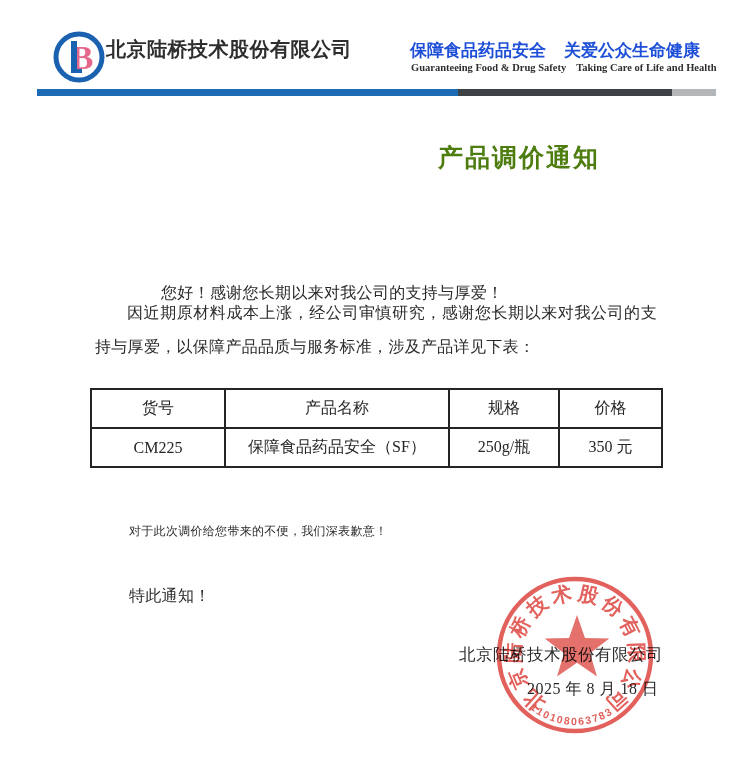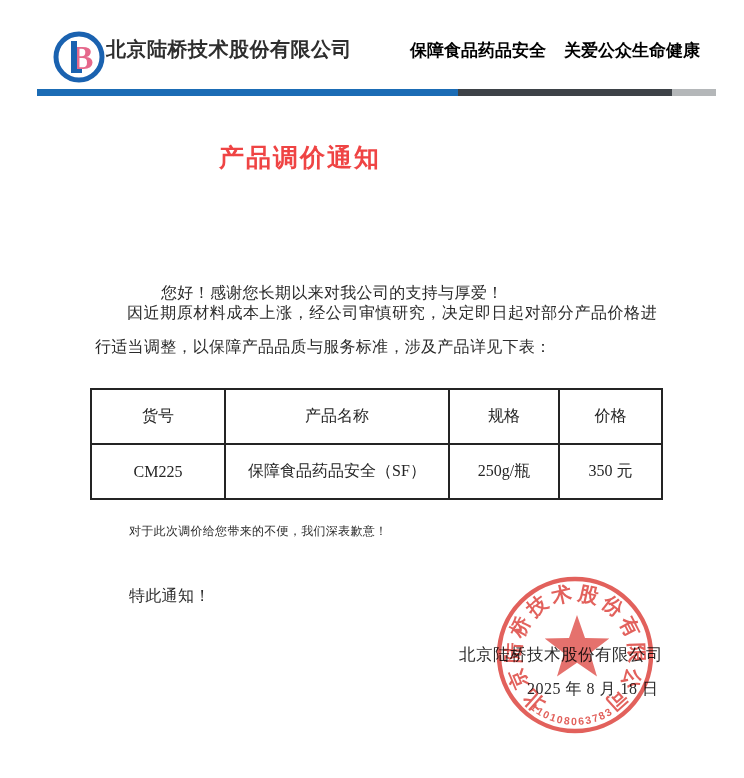--- a/index.html
+++ b/index.html
@@ -15,58 +15,58 @@
   .company-cn{
     position:absolute;left:106px;top:36px;font-size:20px;font-weight:700;
     letter-spacing:0.5px;color:#2e2e2e;white-space:nowrap;
   }
   .company-en{
     position:absolute;left:107px;top:61px;font-size:11px;font-weight:700;
     letter-spacing:0.4px;color:#2e2e2e;white-space:nowrap;
   }
   .slogan-cn{
     position:absolute;left:410px;top:39px;font-size:17px;font-weight:700;
-    color:#000000;white-space:nowrap;
+    color:#1d4ed8;white-space:nowrap;
   }
   .slogan-cn .gap{display:inline-block;width:18px;}
   .slogan-en{
     position:absolute;left:411px;top:62px;font-size:10.5px;font-weight:600;
     color:#2e2e2e;white-space:nowrap;
   }
   .slogan-en .gap{display:inline-block;width:10px;}
   .divider{
     position:absolute;left:37px;top:89px;width:679px;height:7px;
     background:linear-gradient(to right,
       #1b6cb5 0%, #1b6cb5 62%,
       #3d4247 62%, #3d4247 93.5%,
       #b4b7b9 93.5%, #b4b7b9 100%);
   }
 
   
   .doc-title{
-    position:absolute;left:0;top:141px;width:600px;text-align:center;
-    font-size:25px;font-weight:600;letter-spacing:2px;color:#ef4444;
+    position:absolute;left:0;top:141px;width:600px;text-align:right;
+    font-size:25px;font-weight:600;letter-spacing:2px;color:#4d7c0f;
   }
   .salutation{position:absolute;left:95px;top:207px;font-size:17.5px;}
   .para1{position:absolute;left:129px;top:283px;font-size:16px;letter-spacing:0.3px;margin-left:32px;}
   .para2{
     position:absolute;left:95px;top:296px;width:562px;font-size:16px;
     line-height:34px;text-indent:32px;letter-spacing:0.3px;text-align:justify;
   }
   .apology{position:absolute;left:129px;top:523px;font-size:12px;letter-spacing:0.3px;}
   .closing{position:absolute;left:129px;top:586px;font-size:16px;letter-spacing:0.3px;}
 
   
   table.price{
     position:absolute;left:90px;top:388px;border-collapse:collapse;
     font-size:16px;color:#262626;table-layout:fixed;
   }
   table.price th,table.price td{
     border:2px solid #242424;text-align:center;vertical-align:middle;
-    height:29px;padding:12px 2px;font-weight:400;overflow:hidden;white-space:nowrap;
+    height:29px;padding:4px 2px;font-weight:400;overflow:hidden;white-space:nowrap;
   }
   table.price col.c0{width:134px;}
   table.price col.c1{width:224px;}
   table.price col.c2{width:110px;}
   table.price col.c3{width:103px;}
 
   
   .sig-company{position:absolute;left:459px;top:644px;font-size:16.5px;letter-spacing:0.5px;}
   .sig-date{position:absolute;left:527px;top:679px;font-size:16px;letter-spacing:0.5px;}
 
@@ -83,25 +83,28 @@
 
   <svg class="logo" viewBox="0 0 52 52">
     <circle cx="26" cy="26" r="23" fill="none" stroke="#1a62b0" stroke-width="5"></circle>
     <text x="29" y="38" font-size="34" font-weight="bold" fill="#e5688c" font-family="Liberation Serif, DejaVu Serif, serif" text-anchor="middle">B</text>
     <path d="M18 10 h6 v28 h5 v4 h-11 z" fill="#1a62b0"></path>
   </svg>
   <div class="company-cn">北京陆桥技术股份有限公司</div>
   <div class="slogan-cn">
     <span>保障食品药品安全</span><span class="gap"></span><span>关爱公众生命健康</span>
   </div>
+  <div class="slogan-en">
+    <span>Guaranteeing Food &amp; Drug Safety</span><span class="gap"></span><span>Taking Care of Life and Health</span>
+  </div>
   <div class="divider"></div>
 
   <div class="doc-title">产品调价通知</div>
   <div class="para1">您好！感谢您长期以来对我公司的支持与厚爱！</div>
-  <div class="para2">因近期原材料成本上涨，经公司审慎研究，决定即日起对部分产品价格进行适当调整，以保障产品品质与服务标准，涉及产品详见下表：</div>
+  <div class="para2">因近期原材料成本上涨，经公司审慎研究，感谢您长期以来对我公司的支持与厚爱，以保障产品品质与服务标准，涉及产品详见下表：</div>
 
   <table class="price">
     <colgroup>
         <col class="c0">
         <col class="c1">
         <col class="c2">
         <col class="c3">
       </colgroup>
     <thead>
         <tr>

